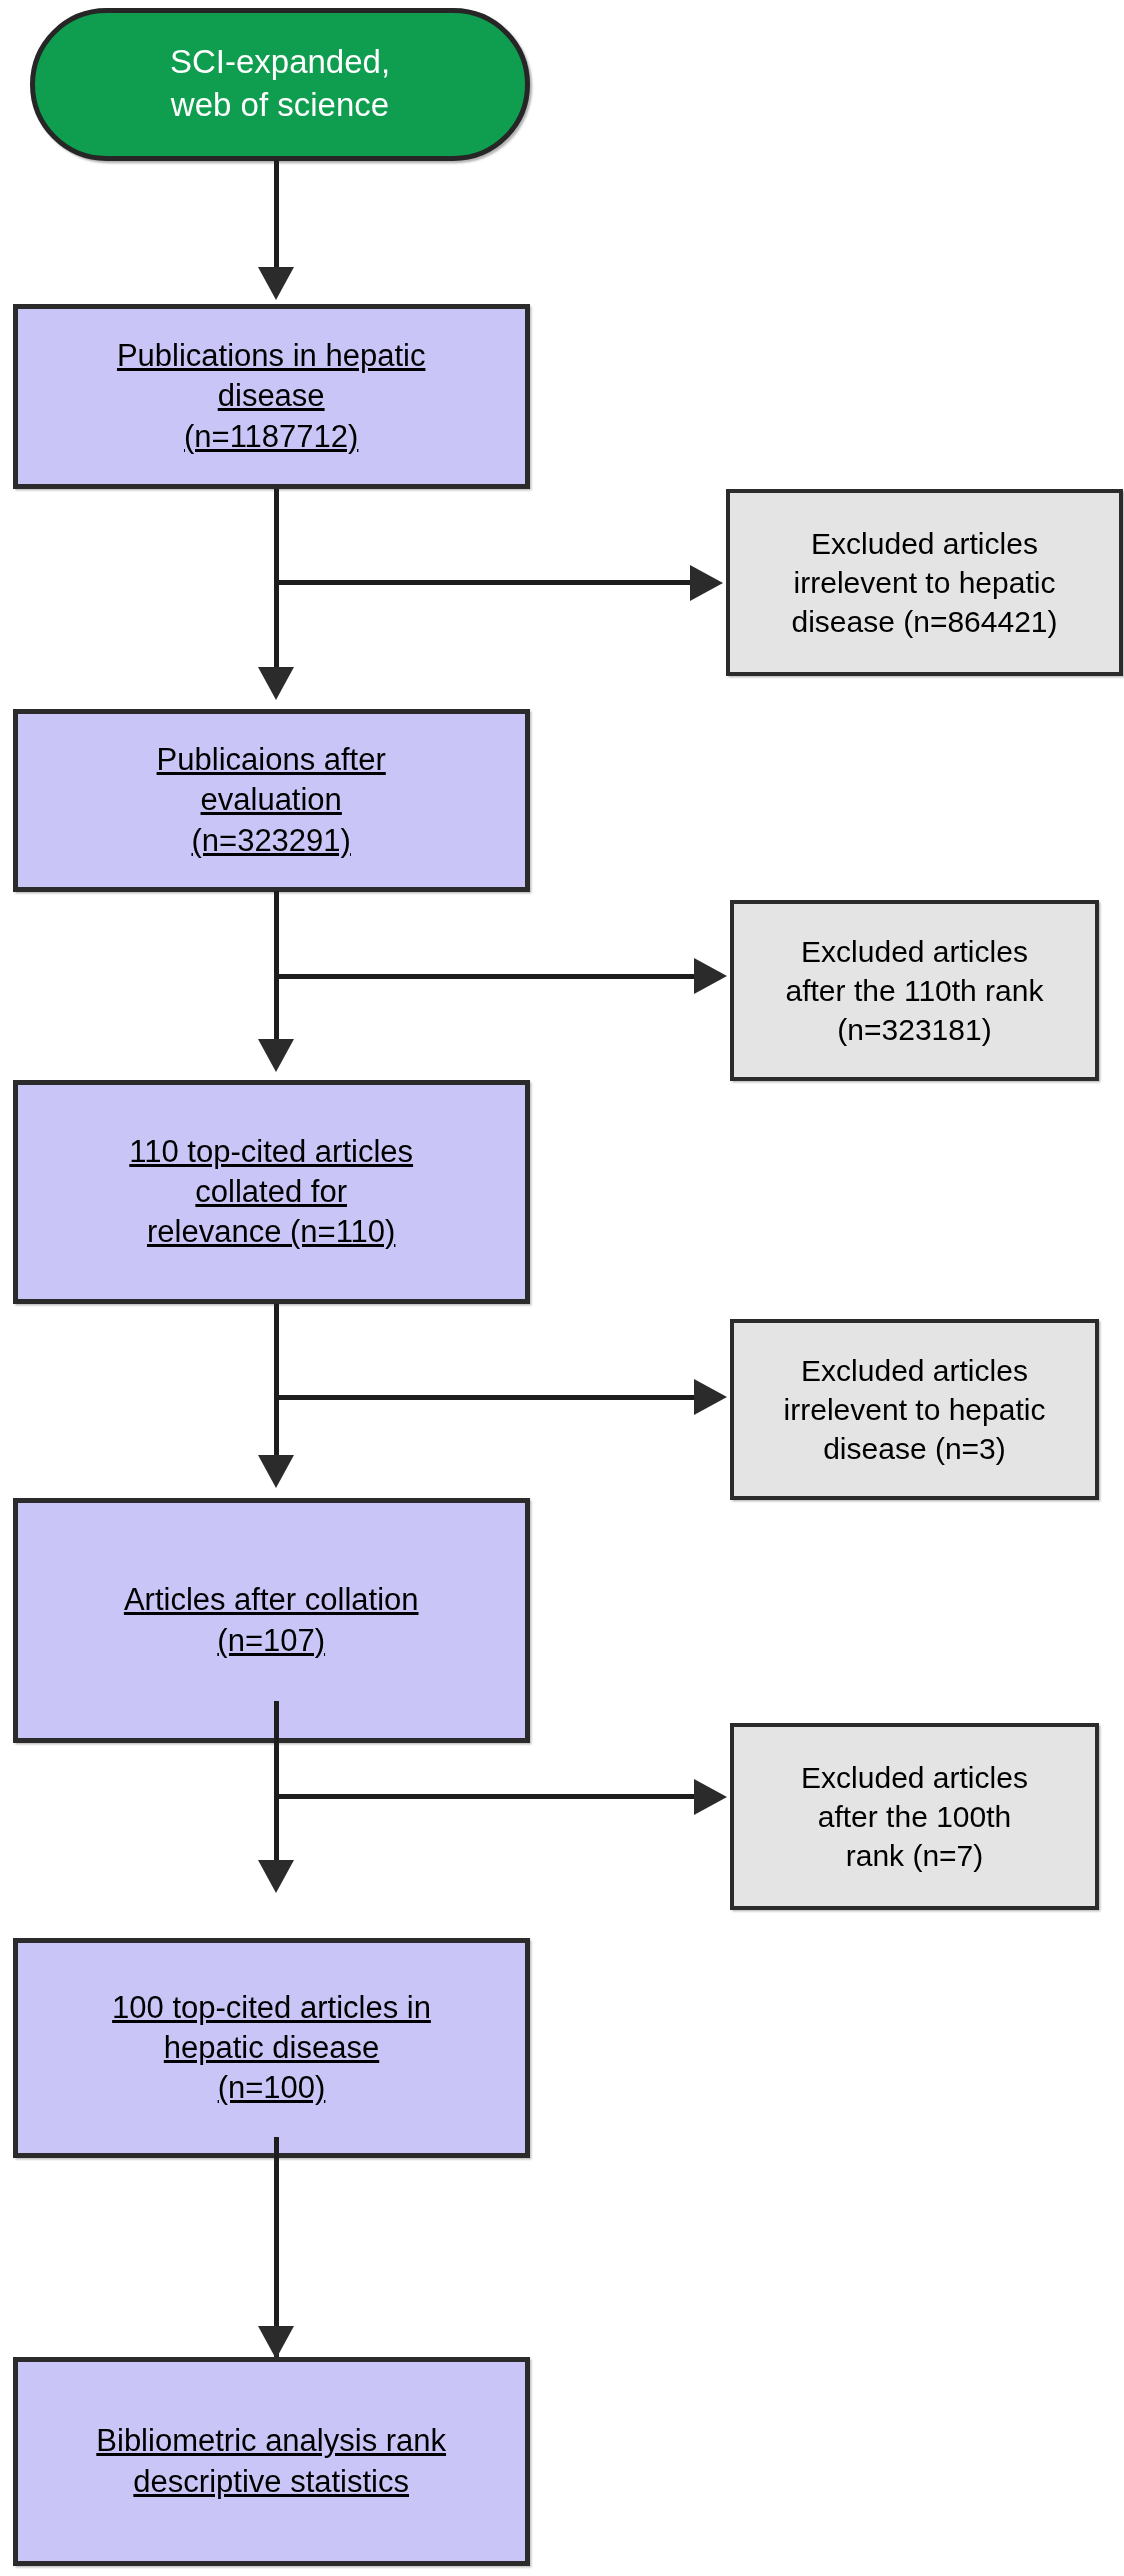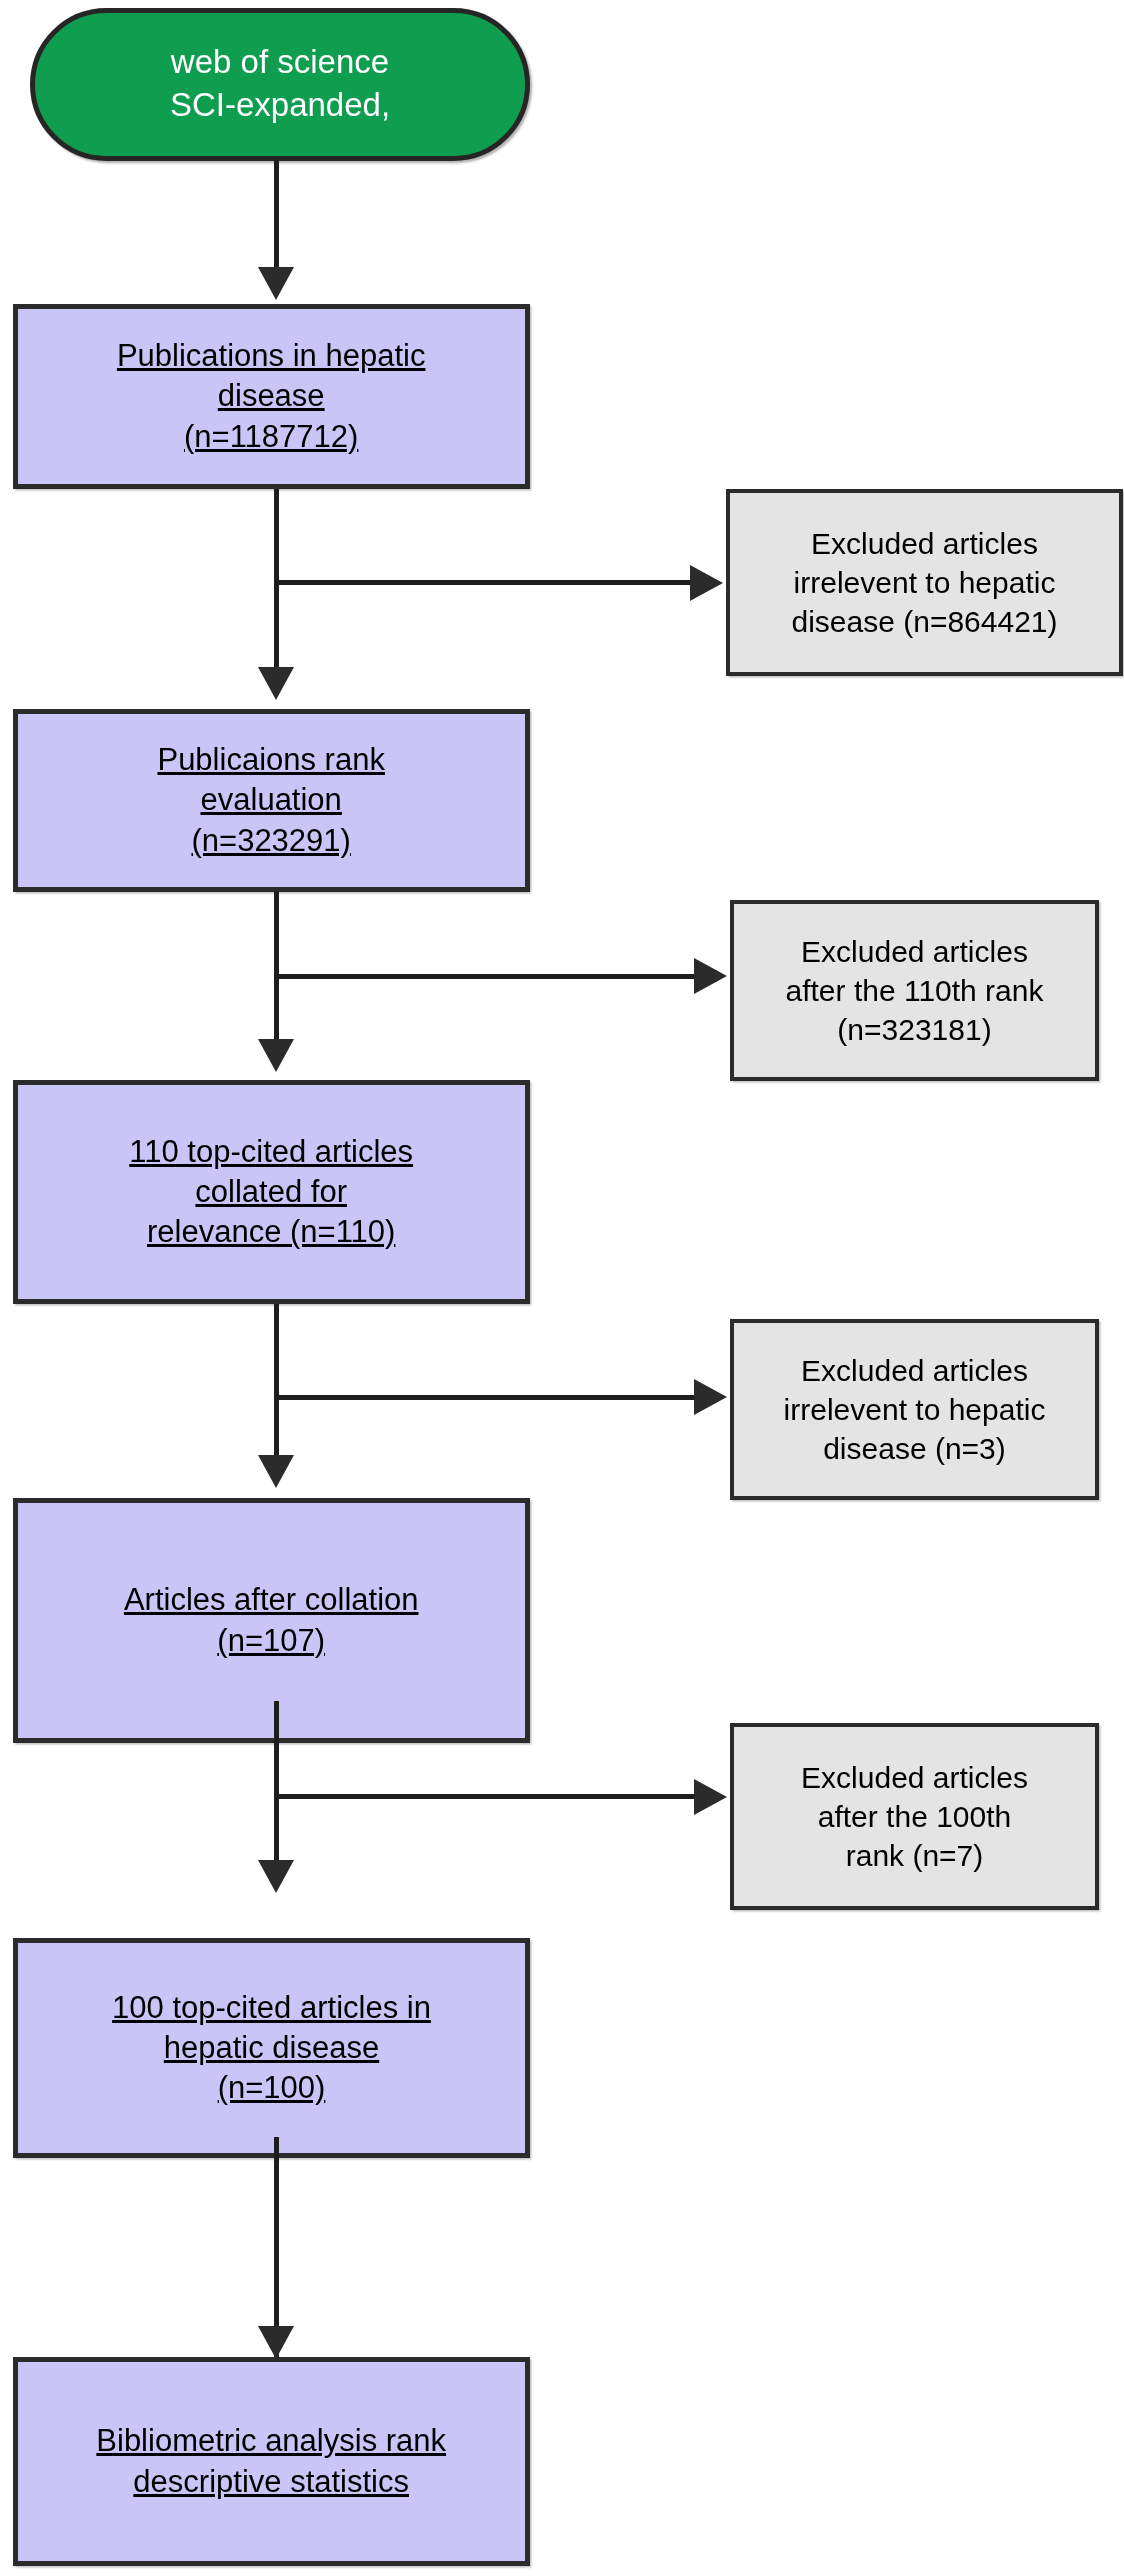--- a/index.html
+++ b/index.html
@@ -89,22 +89,22 @@
     border-bottom: 18px solid transparent;
     border-left: 33px solid #2b2b2b;
   }
 </style>
 </head>
 <body>
 
 <div id="canvas">
 
   <div class="node node-start" style="left:30px; top:7.5px; width:500px; height:153px;">
+    <span class="node-line">SCI-expanded,</span>
     <span class="node-line">web of science</span>
-    <span class="node-line">SCI-expanded,</span>
   </div>
 
   <div class="conn-v" style="left:274px; top:160px; height:108px;"></div>
   <div class="arrow-down" style="left:258px; top:267px;"></div>
 
   <div class="node node-main" style="left:12.7px; top:304px; width:517px; height:185px;">
     <span class="node-line">Publications in hepatic</span>
     <span class="node-line">disease</span>
     <span class="node-line">(n=1187712)</span>
   </div>
@@ -115,21 +115,21 @@
   <div class="conn-h" style="left:274px; top:580px; width:418px;"></div>
   <div class="arrow-right" style="left:690px; top:565px;"></div>
 
   <div class="node node-excluded" style="left:726px; top:489px; width:397px; height:187px;">
     <span class="node-line">Excluded articles</span>
     <span class="node-line">irrelevent to hepatic</span>
     <span class="node-line">disease (n=864421)</span>
   </div>
 
   <div class="node node-main" style="left:12.7px; top:709px; width:517px; height:183px;">
-    <span class="node-line">Publicaions rank</span>
+    <span class="node-line">Publicaions after</span>
     <span class="node-line">evaluation</span>
     <span class="node-line">(n=323291)</span>
   </div>
 
   <div class="conn-v" style="left:274px; top:891px; height:149px;"></div>
   <div class="arrow-down" style="left:258px; top:1039px;"></div>
 
   <div class="conn-h" style="left:274px; top:974px; width:422px;"></div>
   <div class="arrow-right" style="left:694px; top:958px;"></div>
 

